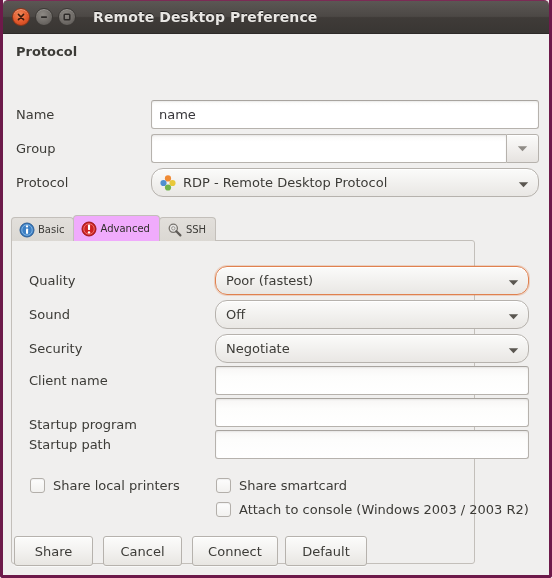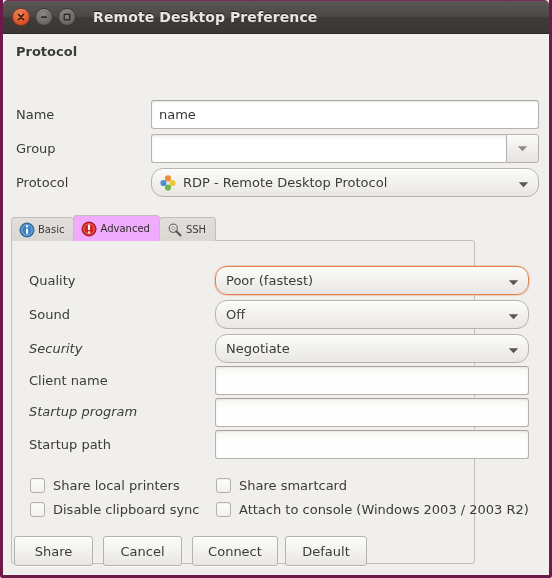--- a/index.html
+++ b/index.html
@@ -370,55 +370,51 @@
         </div>
 
         <div class="row-label" style="left:17px; top:66px;">Sound</div>
         <div class="combo" style="left:203px; top:59px; width:314px;">
           <span class="txt">Off</span>
           <svg class="arrow" width="11" height="7" viewBox="0 0 11 7">
             <path d="M0.8 1.2 L10.2 1.2 L5.5 6.2 Z" fill="#5a5650"></path>
           </svg>
         </div>
 
-        <div class="row-label" style="left:17px; top:100px;font-style:italic;">Security</div>
+        <div class="row-label" style="left:17px; top:100px;">Security</div>
         <div class="combo" style="left:203px; top:93px; width:314px;">
           <span class="txt">Negotiate</span>
           <svg class="arrow" width="11" height="7" viewBox="0 0 11 7">
             <path d="M0.8 1.2 L10.2 1.2 L5.5 6.2 Z" fill="#5a5650"></path>
           </svg>
         </div>
 
         <div class="row-label" style="left:17px; top:132px;">Client name</div>
         <div class="entry flat" style="left:203px; top:125px; width:314px;">
           <span></span>
         </div>
 
-        <div class="row-label" style="left:17px; top:163px;font-style:italic;">Startup program</div>
+        <div class="row-label" style="left:17px; top:176px;">Startup program</div>
         <div class="entry flat" style="left:203px; top:157px; width:314px;">
           <span></span>
         </div>
 
         <div class="row-label" style="left:17px; top:196px;">Startup path</div>
         <div class="entry flat" style="left:203px; top:189px; width:314px;">
           <span></span>
         </div>
 
         <div class="checkrow" style="left:18px; top:237px;">
           <span class="cbox"></span>
           <span>Share local printers</span>
         </div>
         <div class="checkrow" style="left:204px; top:237px;">
           <span class="cbox"></span>
           <span>Share smartcard</span>
         </div>
-        <div class="checkrow" style="left:18px; top:261px;">
-          <span class="cbox"></span>
-          <span>Disable clipboard sync</span>
-        </div>
         <div class="checkrow" style="left:204px; top:261px;">
           <span class="cbox"></span>
           <span>Attach to console (Windows 2003 / 2003 R2)</span>
         </div>
 
       </div>
     </div>
 
     <div class="actionbar">
       <div class="btn" style="left:11px; width:79px;">

